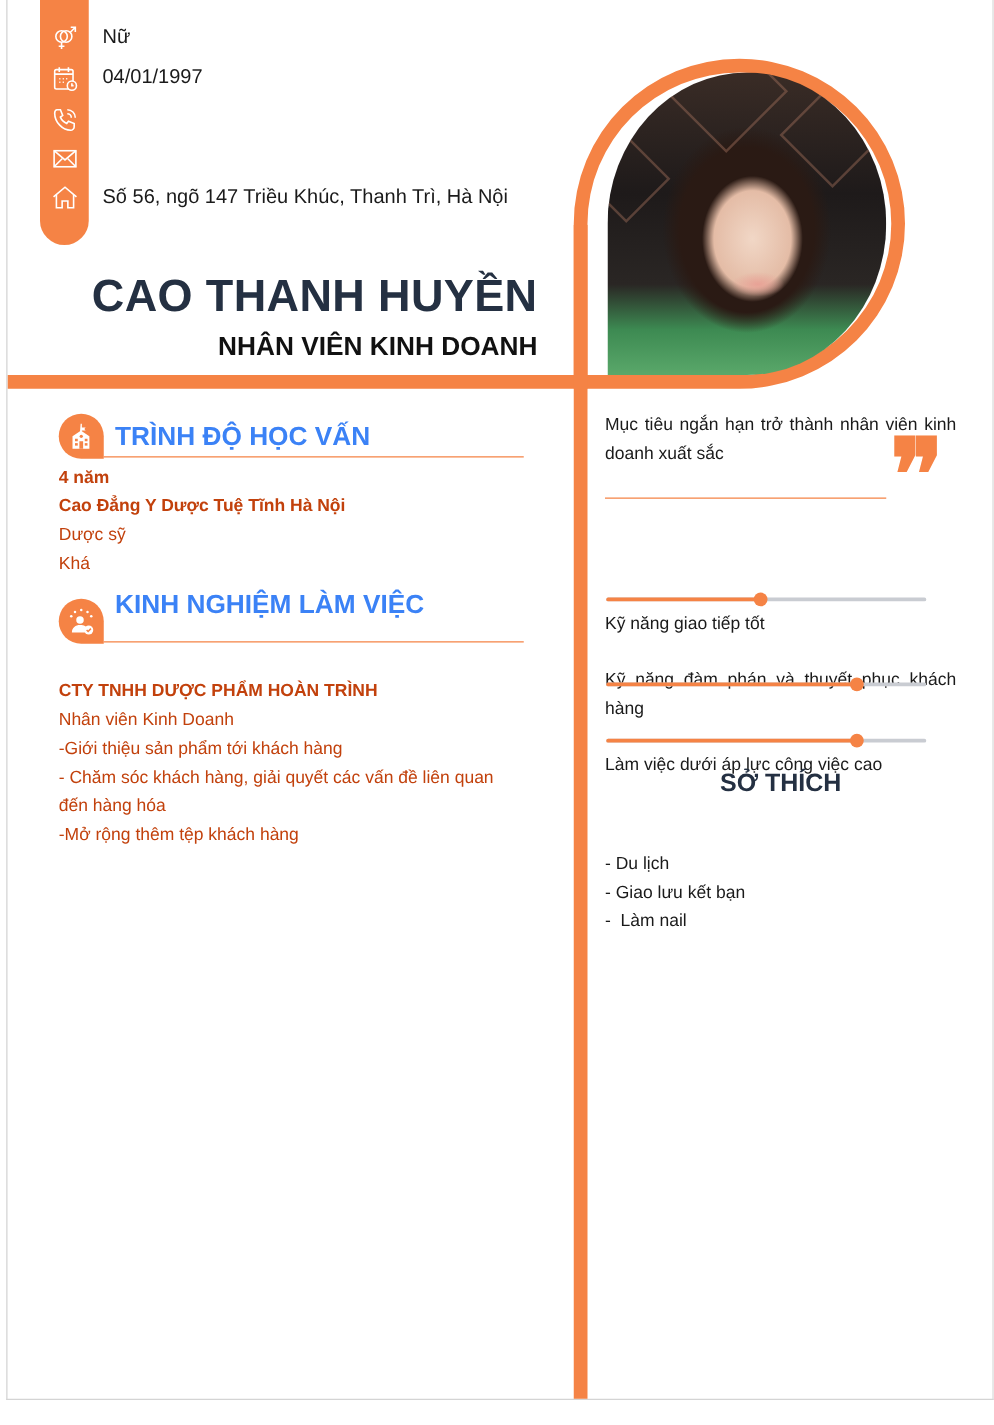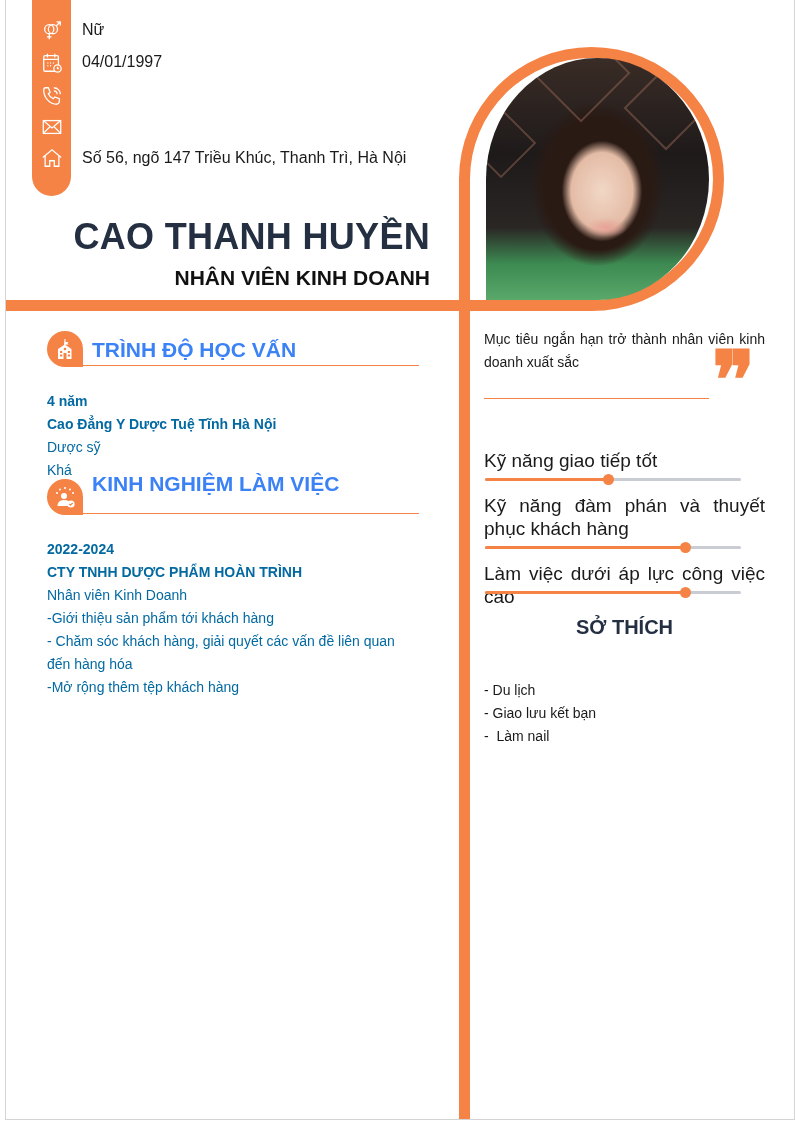--- a/index.html
+++ b/index.html
@@ -50,31 +50,31 @@
   
   .sec-icon {
     position: absolute; left: 41px; width: 36px; height: 36px;
     background: var(--accent); border-radius: 50% 50% 0 50%;
     display: flex; align-items: center; justify-content: center;
   }
   .sec-icon svg { width: 24px; height: 24px; fill: #fff; }
   .sec-head { position: absolute; left: 86px; font-size: 21px; font-weight: bold; color: #3b82f6; white-space: nowrap; text-align: center; }
   .sec-line { position: absolute; left: 77px; width: 336px; height: 1px; background: var(--accent); }
 
-  .line { position: absolute; left: 41px; font-size: 14px; line-height: 23px; color: #0369a1; width: 375px; margin-top: 20px; }
+  .line { position: absolute; left: 41px; font-size: 14px; line-height: 23px; color: #c2410c; width: 375px; }
   .line.bold { font-weight: bold; }
 
   
   .objective { position: absolute; left: 478px; top: 328px; width: 281px; font-size: 14px; line-height: 23px; text-align: justify; color: #1a1a1a; }
   .obj-line { position: absolute; left: 478px; top: 398px; width: 225px; height: 1px; background: var(--accent); }
   .quote { position: absolute; left: 706px; top: 340px; font-size: 80px; font-weight: bold; color: var(--accent); font-family: "DejaVu Serif", serif; line-height: 80px; letter-spacing: -4px; }
 
   .r-head { position: absolute; left: 478px; width: 281px; text-align: center; font-size: 20px; font-weight: bold; color: #243042; }
 
-  .skill-label { position: absolute; left: 478px; width: 281px; font-size: 19px; line-height: 23px; text-align: justify; color: #1a1a1a; }
+  .skill-label { position: absolute; left: 478px; width: 281px; font-size: 14px; line-height: 23px; text-align: justify; color: #1a1a1a; margin-top: 38px; }
   .bar-track { position: absolute; left: 479px; width: 256px; height: 3px; background: #c9ccd2; border-radius: 2px; }
   .bar-fill { position: absolute; left: 0; top: 0; height: 3px; background: var(--accent); border-radius: 2px; }
   .bar-knob { position: absolute; top: -4px; width: 11px; height: 11px; border-radius: 50%; background: var(--accent); margin-left: -5px; }
 
   .hobby { position: absolute; left: 478px; font-size: 14px; line-height: 23px; color: #1a1a1a; white-space: pre; margin-top: 32px; }
 </style>
 </head>
 <body>
 
 <div class="page" style="--accent:#F58345;">
@@ -163,21 +163,20 @@
         <circle cx="4" cy="8" r="1"></circle>
         <circle cx="7" cy="4.5" r="1"></circle>
         <circle cx="12" cy="3" r="1"></circle>
         <circle cx="17" cy="4.5" r="1"></circle>
         <circle cx="20" cy="8" r="1"></circle>
       </svg>
   </div>
   <div class="sec-head" style="top:472px;">KINH NGHIỆM LÀM VIỆC</div>
   <div class="sec-line" style="top:513px;"></div>
 
-  <div class="line bold" style="top:518px;">2022-2024</div>
   <div class="line bold" style="top:541px;">CTY TNHH DƯỢC PHẨM HOÀN TRÌNH</div>
   <div class="line" style="top:564px;">Nhân viên Kinh Doanh</div>
   <div class="line" style="top:587px;">-Giới thiệu sản phẩm tới khách hàng</div>
   <div class="line" style="top:656px;">-Mở rộng thêm tệp khách hàng</div>
   <div class="line" style="top:610px;">- Chăm sóc khách hàng, giải quyết các vấn đề liên quan đến hàng hóa</div>
 
   <div class="objective">Mục tiêu ngắn hạn trở thành nhân viên kinh doanh xuất sắc</div>
   <div class="obj-line"></div>
   <div class="quote">❞</div>
 

